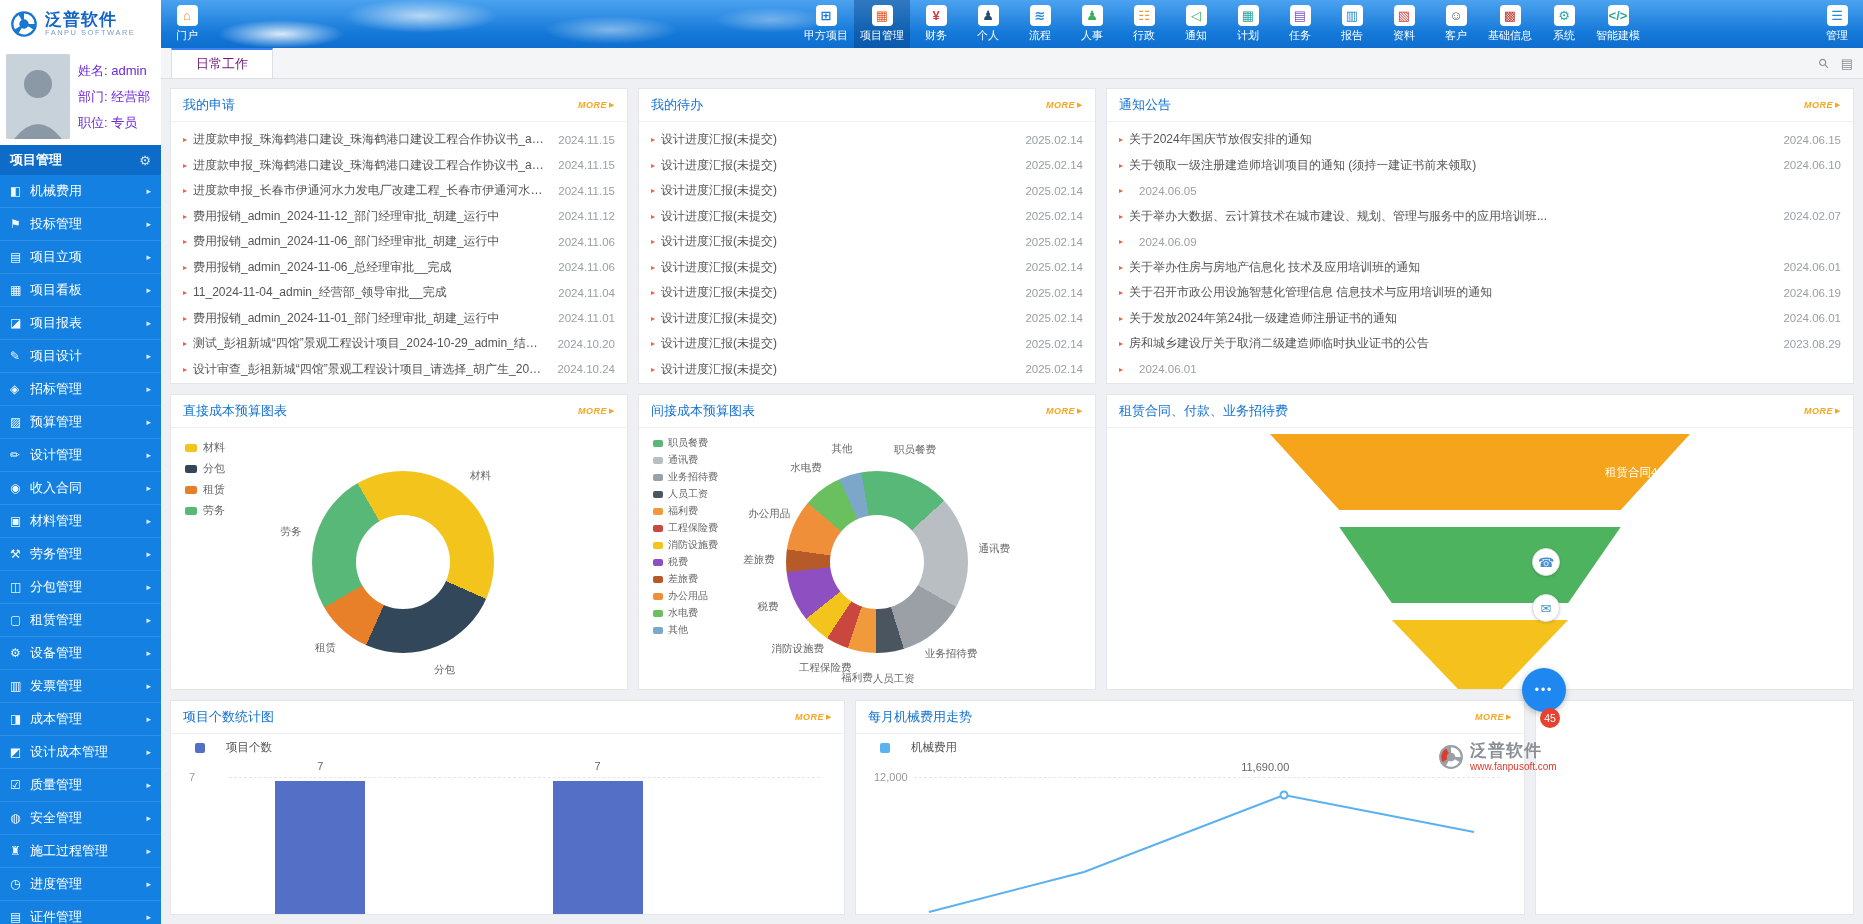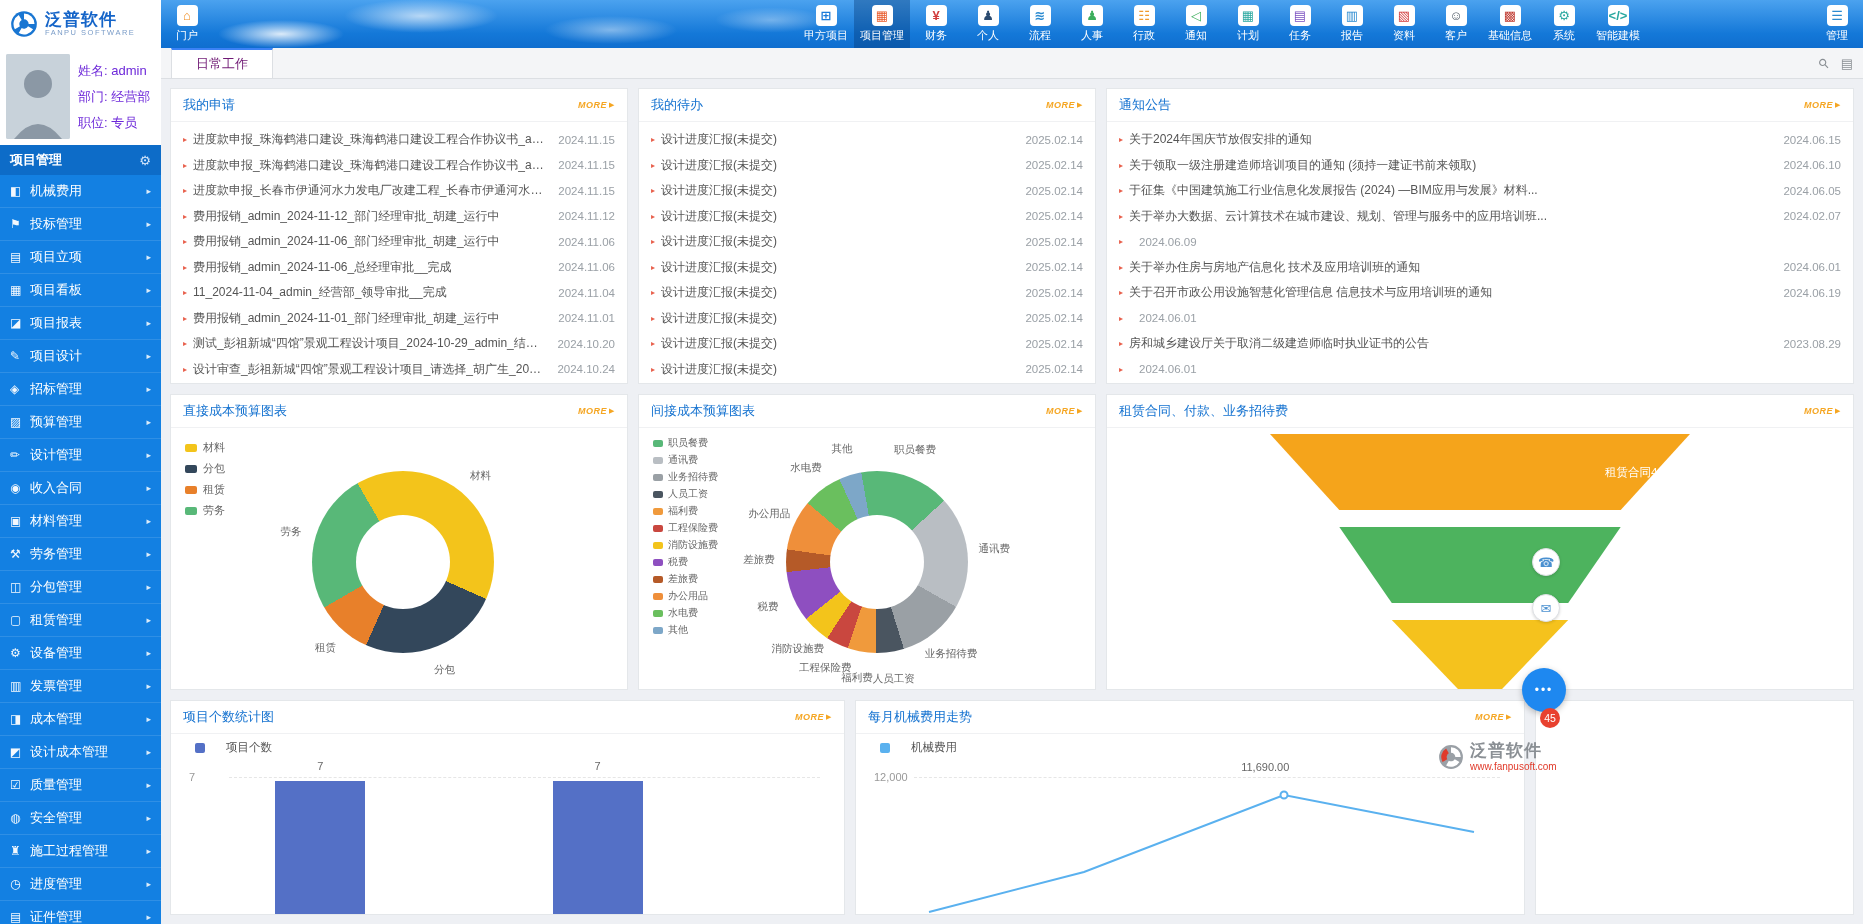--- a/index.html
+++ b/index.html
@@ -498,21 +498,20 @@
                   <span class="ltext" title="关于2024年国庆节放假安排的通知">关于2024年国庆节放假安排的通知</span>
                   <span class="ldate">2024.06.15</span>
                 </div>
                 <div class="lrow">
                   <span class="bullet">▸</span>
                   <span class="ltext" title="关于领取一级注册建造师培训项目的通知 (须持一建证书前来领取)">关于领取一级注册建造师培训项目的通知 (须持一建证书前来领取)</span>
                   <span class="ldate">2024.06.10</span>
                 </div>
                 <div class="lrow">
                   <span class="bullet">▸</span>
-                  <span class="ltext" title="于征集《中国建筑施工行业信息化发展报告 (2024) —BIM应用与发展》材料...">于征集《中国建筑施工行业信息化发展报告 (2024) —BIM应用与发展》材料...</span>
                   <span class="ldate">2024.06.05</span>
                 </div>
                 <div class="lrow">
                   <span class="bullet">▸</span>
                   <span class="ltext" title="关于举办大数据、云计算技术在城市建设、规划、管理与服务中的应用培训班...">关于举办大数据、云计算技术在城市建设、规划、管理与服务中的应用培训班...</span>
                   <span class="ldate">2024.02.07</span>
                 </div>
                 <div class="lrow">
                   <span class="bullet">▸</span>
                   <span class="ldate">2024.06.09</span>
@@ -522,20 +521,21 @@
                   <span class="ltext" title="关于举办住房与房地产信息化 技术及应用培训班的通知">关于举办住房与房地产信息化 技术及应用培训班的通知</span>
                   <span class="ldate">2024.06.01</span>
                 </div>
                 <div class="lrow">
                   <span class="bullet">▸</span>
                   <span class="ltext" title="关于召开市政公用设施智慧化管理信息 信息技术与应用培训班的通知">关于召开市政公用设施智慧化管理信息 信息技术与应用培训班的通知</span>
                   <span class="ldate">2024.06.19</span>
                 </div>
                 <div class="lrow">
                   <span class="bullet">▸</span>
+                  <span class="ltext" title="关于发放2024年第24批一级建造师注册证书的通知">关于发放2024年第24批一级建造师注册证书的通知</span>
                   <span class="ldate">2024.06.01</span>
                 </div>
                 <div class="lrow">
                   <span class="bullet">▸</span>
                   <span class="ltext" title="房和城乡建设厅关于取消二级建造师临时执业证书的公告">房和城乡建设厅关于取消二级建造师临时执业证书的公告</span>
                   <span class="ldate">2023.08.29</span>
                 </div>
                 <div class="lrow">
                   <span class="bullet">▸</span>
                   <span class="ldate">2024.06.01</span>

